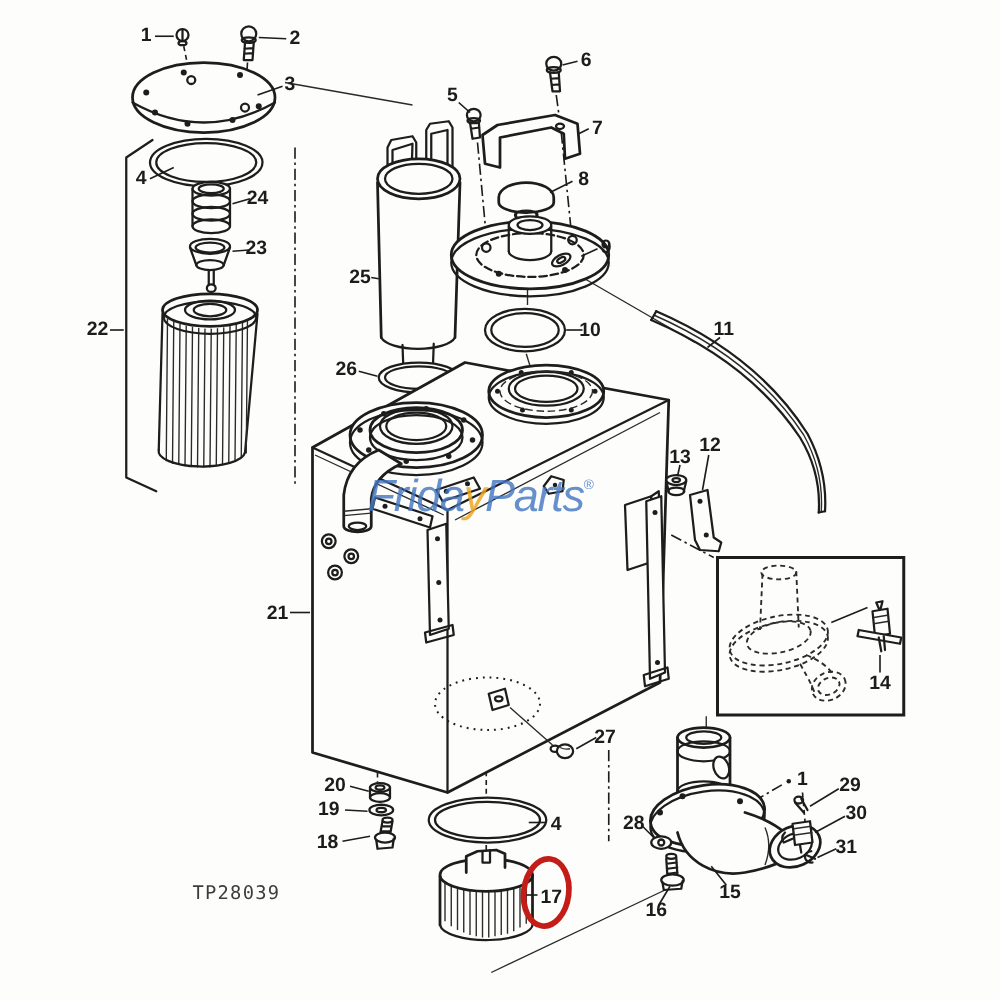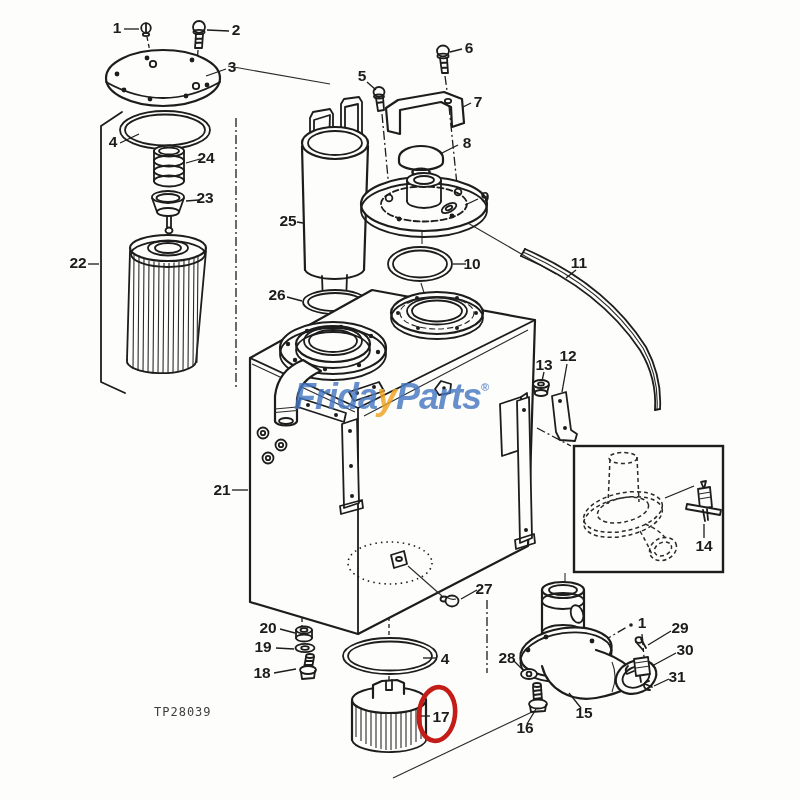--- a/index.html
+++ b/index.html
@@ -14,26 +14,26 @@
   .lead {stroke:#1d1d1d;fill:none;stroke-width:1.3;}
   .dash {stroke:#1d1d1d;fill:none;stroke-width:1.3;stroke-dasharray:4 3;}
   .ddot {stroke:#1d1d1d;fill:none;stroke-width:1.3;stroke-dasharray:9 3 2 3;}
   .gdash{stroke:#2b2b2b;fill:none;stroke-width:1.5;stroke-dasharray:4 3;}
   .dot  {stroke:#1d1d1d;fill:none;stroke-width:1.6;stroke-dasharray:1.5 4;}
   .hole {fill:#1d1d1d;stroke:none;}
   .plabel{font-family:"Liberation Sans",sans-serif;font-weight:bold;font-size:15.5px;
           fill:#1c1c1c;text-anchor:middle;}
   
   .watermark{position:absolute;left:294px;top:376px;font-family:"Liberation Sans",sans-serif;
-             font-style:italic;font-weight:bold;font-size:36px;letter-spacing:-1px;
+             font-style:italic;font-weight:normal;font-size:36px;letter-spacing:-1px;
              opacity:.82;white-space:nowrap;user-select:none;}
   .watermark sup{font-size:11px;font-style:normal;vertical-align:18px;letter-spacing:0;}
   
   .drawcode{position:absolute;left:154px;top:705px;font-family:"DejaVu Sans Mono",monospace;
-            font-size:12px;font-weight:500;color:#3d3d3d;letter-spacing:1px;}
+            font-size:15px;font-weight:500;color:#3d3d3d;letter-spacing:1px;}
 </style>
 </head>
 <body>
 
 <div class="stage">
 <svg width="800" height="800" viewBox="0 0 800 800">
 
   <g>
     <path class="ddot" d="M236,118 L236,388"></path>
     <path class="thin" d="M228,66 L330,84"></path>

